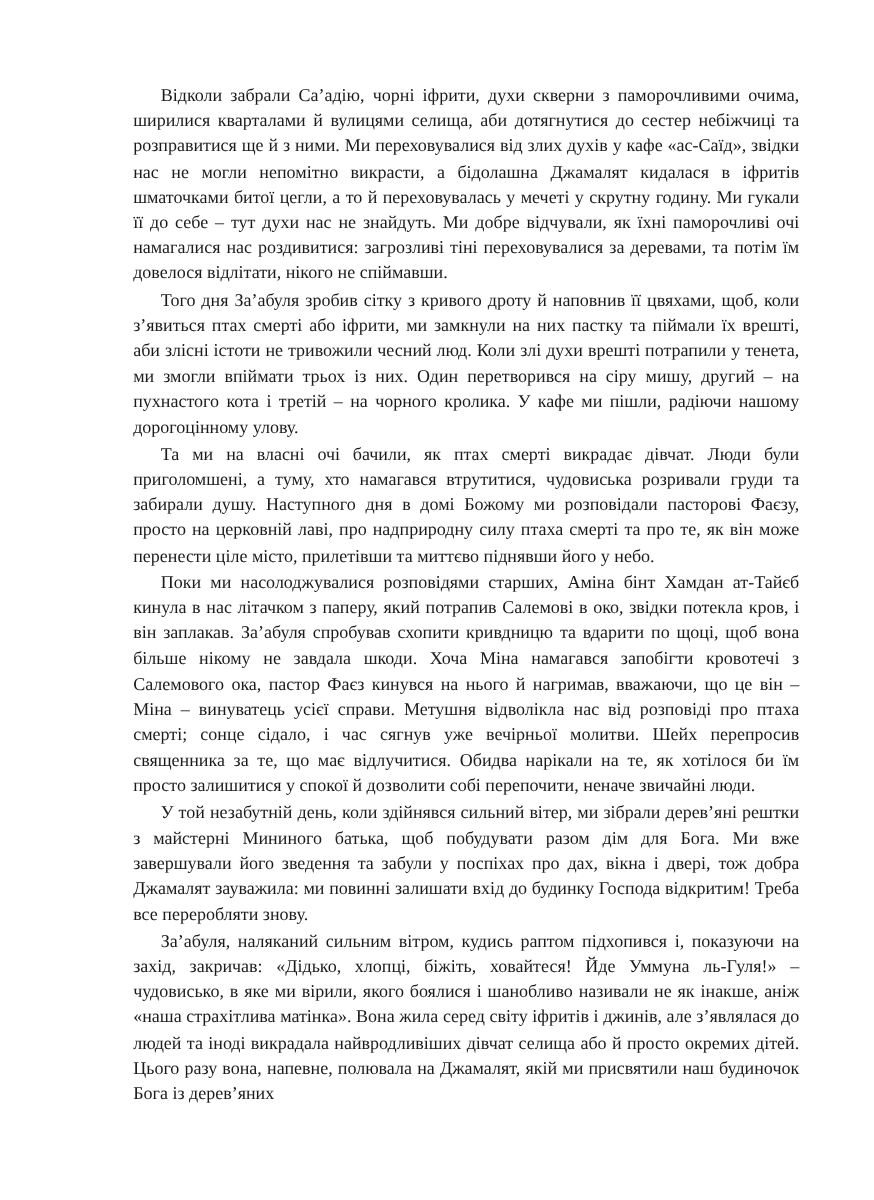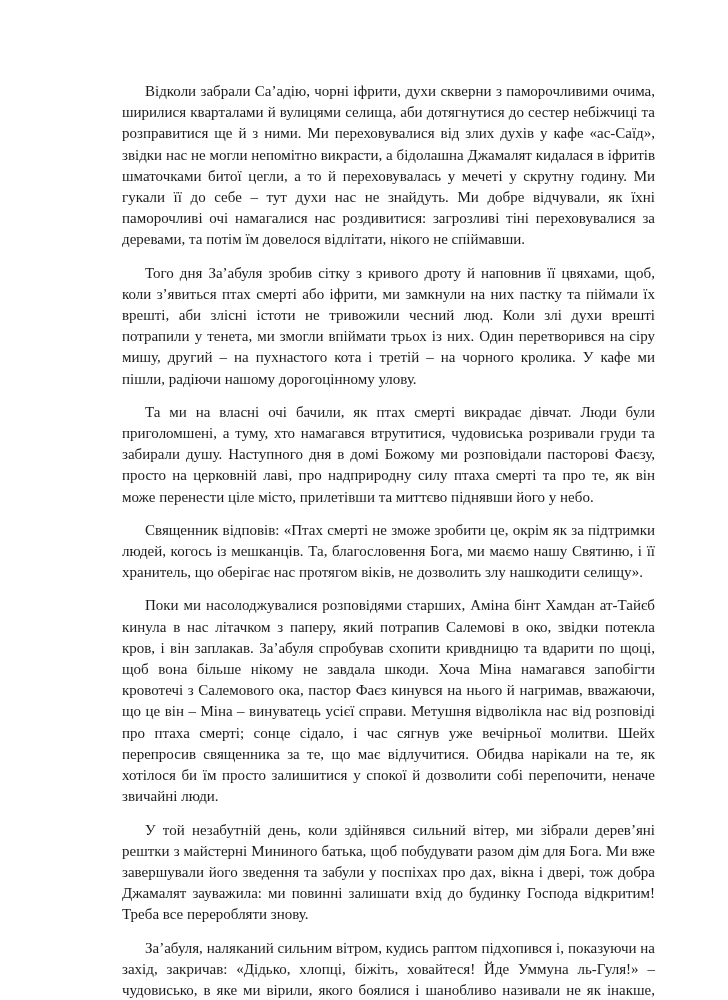--- a/index.html
+++ b/index.html
@@ -9,29 +9,28 @@
     left: 110px;
     top: 69px;
     width: 557px;
     font-family: "Liberation Serif", serif;
     font-size: 15px;
     line-height: 21.2px;
     color: #1a1a1a;
     text-align: justify;
   }
   .page p {
-    margin: 12px;
+    margin: 1px;
     text-indent: 23px;
     hyphens: none;
   }
 </style>
 </head>
 <body>
 
 <div class="page">
   <p>Відколи забрали Са’адію, чорні іфрити, духи скверни з паморочливими очима, ширилися кварталами й вулицями селища, аби дотягнутися до сестер небіжчиці та розправитися ще й з ними. Ми переховувалися від злих духів у кафе «ас-Саїд», звідки нас не могли непомітно викрасти, а бідолашна Джамалят кидалася в іфритів шматочками битої цегли, а то й переховувалась у мечеті у скрутну годину. Ми гукали її до себе – тут духи нас не знайдуть. Ми добре відчували, як їхні паморочливі очі намагалися нас роздивитися: загрозливі тіні переховувалися за деревами, та потім їм довелося відлітати, нікого не спіймавши.</p>
   <p>Того дня За’абуля зробив сітку з кривого дроту й наповнив її цвяхами, щоб, коли з’явиться птах смерті або іфрити, ми замкнули на них пастку та піймали їх врешті, аби злісні істоти не тривожили чесний люд. Коли злі духи врешті потрапили у тенета, ми змогли впіймати трьох із них. Один перетворився на сіру мишу, другий – на пухнастого кота і третій – на чорного кролика. У кафе ми пішли, радіючи нашому дорогоцінному улову.</p>
   <p>Та ми на власні очі бачили, як птах смерті викрадає дівчат. Люди були приголомшені, а туму, хто намагався втрутитися, чудовиська розривали груди та забирали душу. Наступного дня в домі Божому ми розповідали пасторові Фаєзу, просто на церковній лаві, про надприродну силу птаха смерті та про те, як він може перенести ціле місто, прилетівши та миттєво піднявши його у небо.</p>
-  <p>Священник відповів: «Птах смерті не зможе зробити це, окрім як за підтримки людей, когось із мешканців. Та, благословення Бога, ми маємо нашу Святиню, і її хранитель, що оберігає нас протягом віків, не дозволить злу нашкодити селищу».</p>
   <p>Поки ми насолоджувалися розповідями старших, Аміна бінт Хамдан ат-Тайєб кинула в нас літачком з паперу, який потрапив Салемові в око, звідки потекла кров, і він заплакав. За’абуля спробував схопити кривдницю та вдарити по щоці, щоб вона більше нікому не завдала шкоди. Хоча Міна намагався запобігти кровотечі з Салемового ока, пастор Фаєз кинувся на нього й нагримав, вважаючи, що це він – Міна – винуватець усієї справи. Метушня відволікла нас від розповіді про птаха смерті; сонце сідало, і час сягнув уже вечірньої молитви. Шейх перепросив священника за те, що має відлучитися. Обидва нарікали на те, як хотілося би їм просто залишитися у спокої й дозволити собі перепочити, неначе звичайні люди.</p>
   <p>У той незабутній день, коли здійнявся сильний вітер, ми зібрали дерев’яні рештки з майстерні Мининого батька, щоб побудувати разом дім для Бога. Ми вже завершували його зведення та забули у поспіхах про дах, вікна і двері, тож добра Джамалят зауважила: ми повинні залишати вхід до будинку Господа відкритим! Треба все переробляти знову.</p>
   <p>За’абуля, наляканий сильним вітром, кудись раптом підхопився і, показуючи на захід, закричав: «Дідько, хлопці, біжіть, ховайтеся! Йде Уммуна ль-Гуля!» – чудовисько, в яке ми вірили, якого боялися і шанобливо називали не як інакше, аніж «наша страхітлива матінка». Вона жила серед світу іфритів і джинів, але з’являлася до людей та іноді викрадала найвродливіших дівчат селища або й просто окремих дітей. Цього разу вона, напевне, полювала на Джамалят, якій ми присвятили наш будиночок Бога із дерев’яних</p>
 </div>
 
 </body></html>

